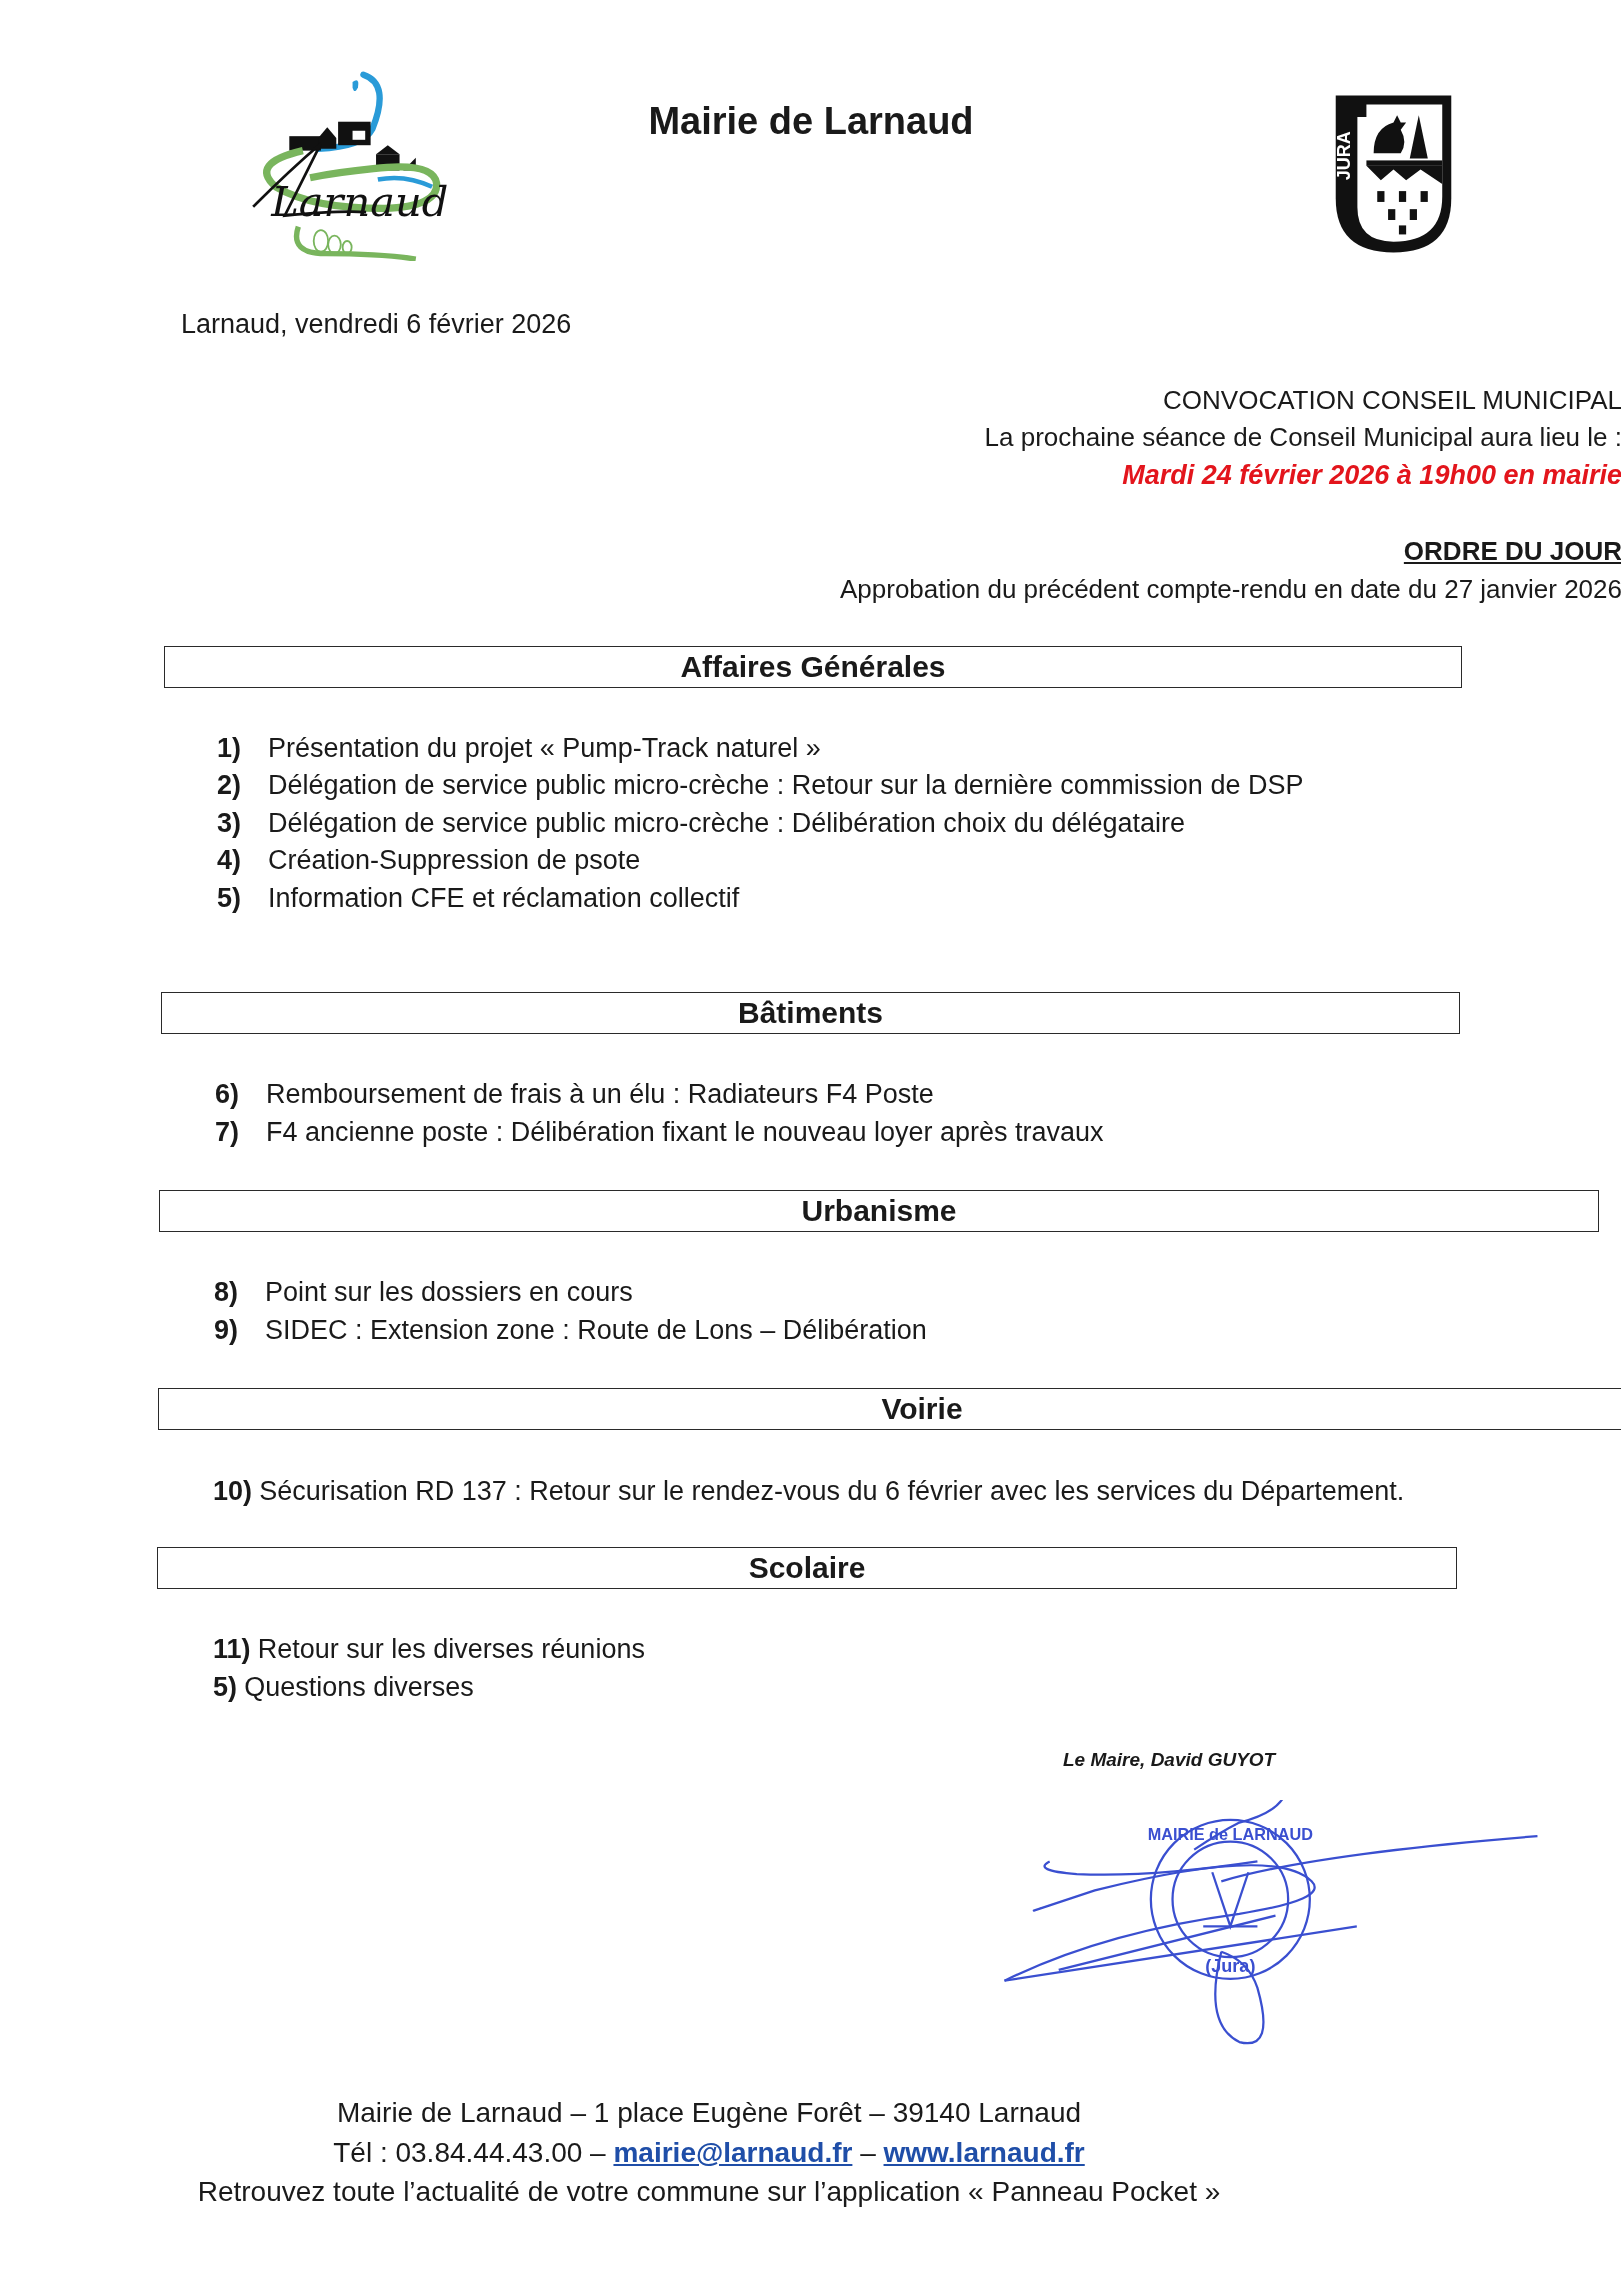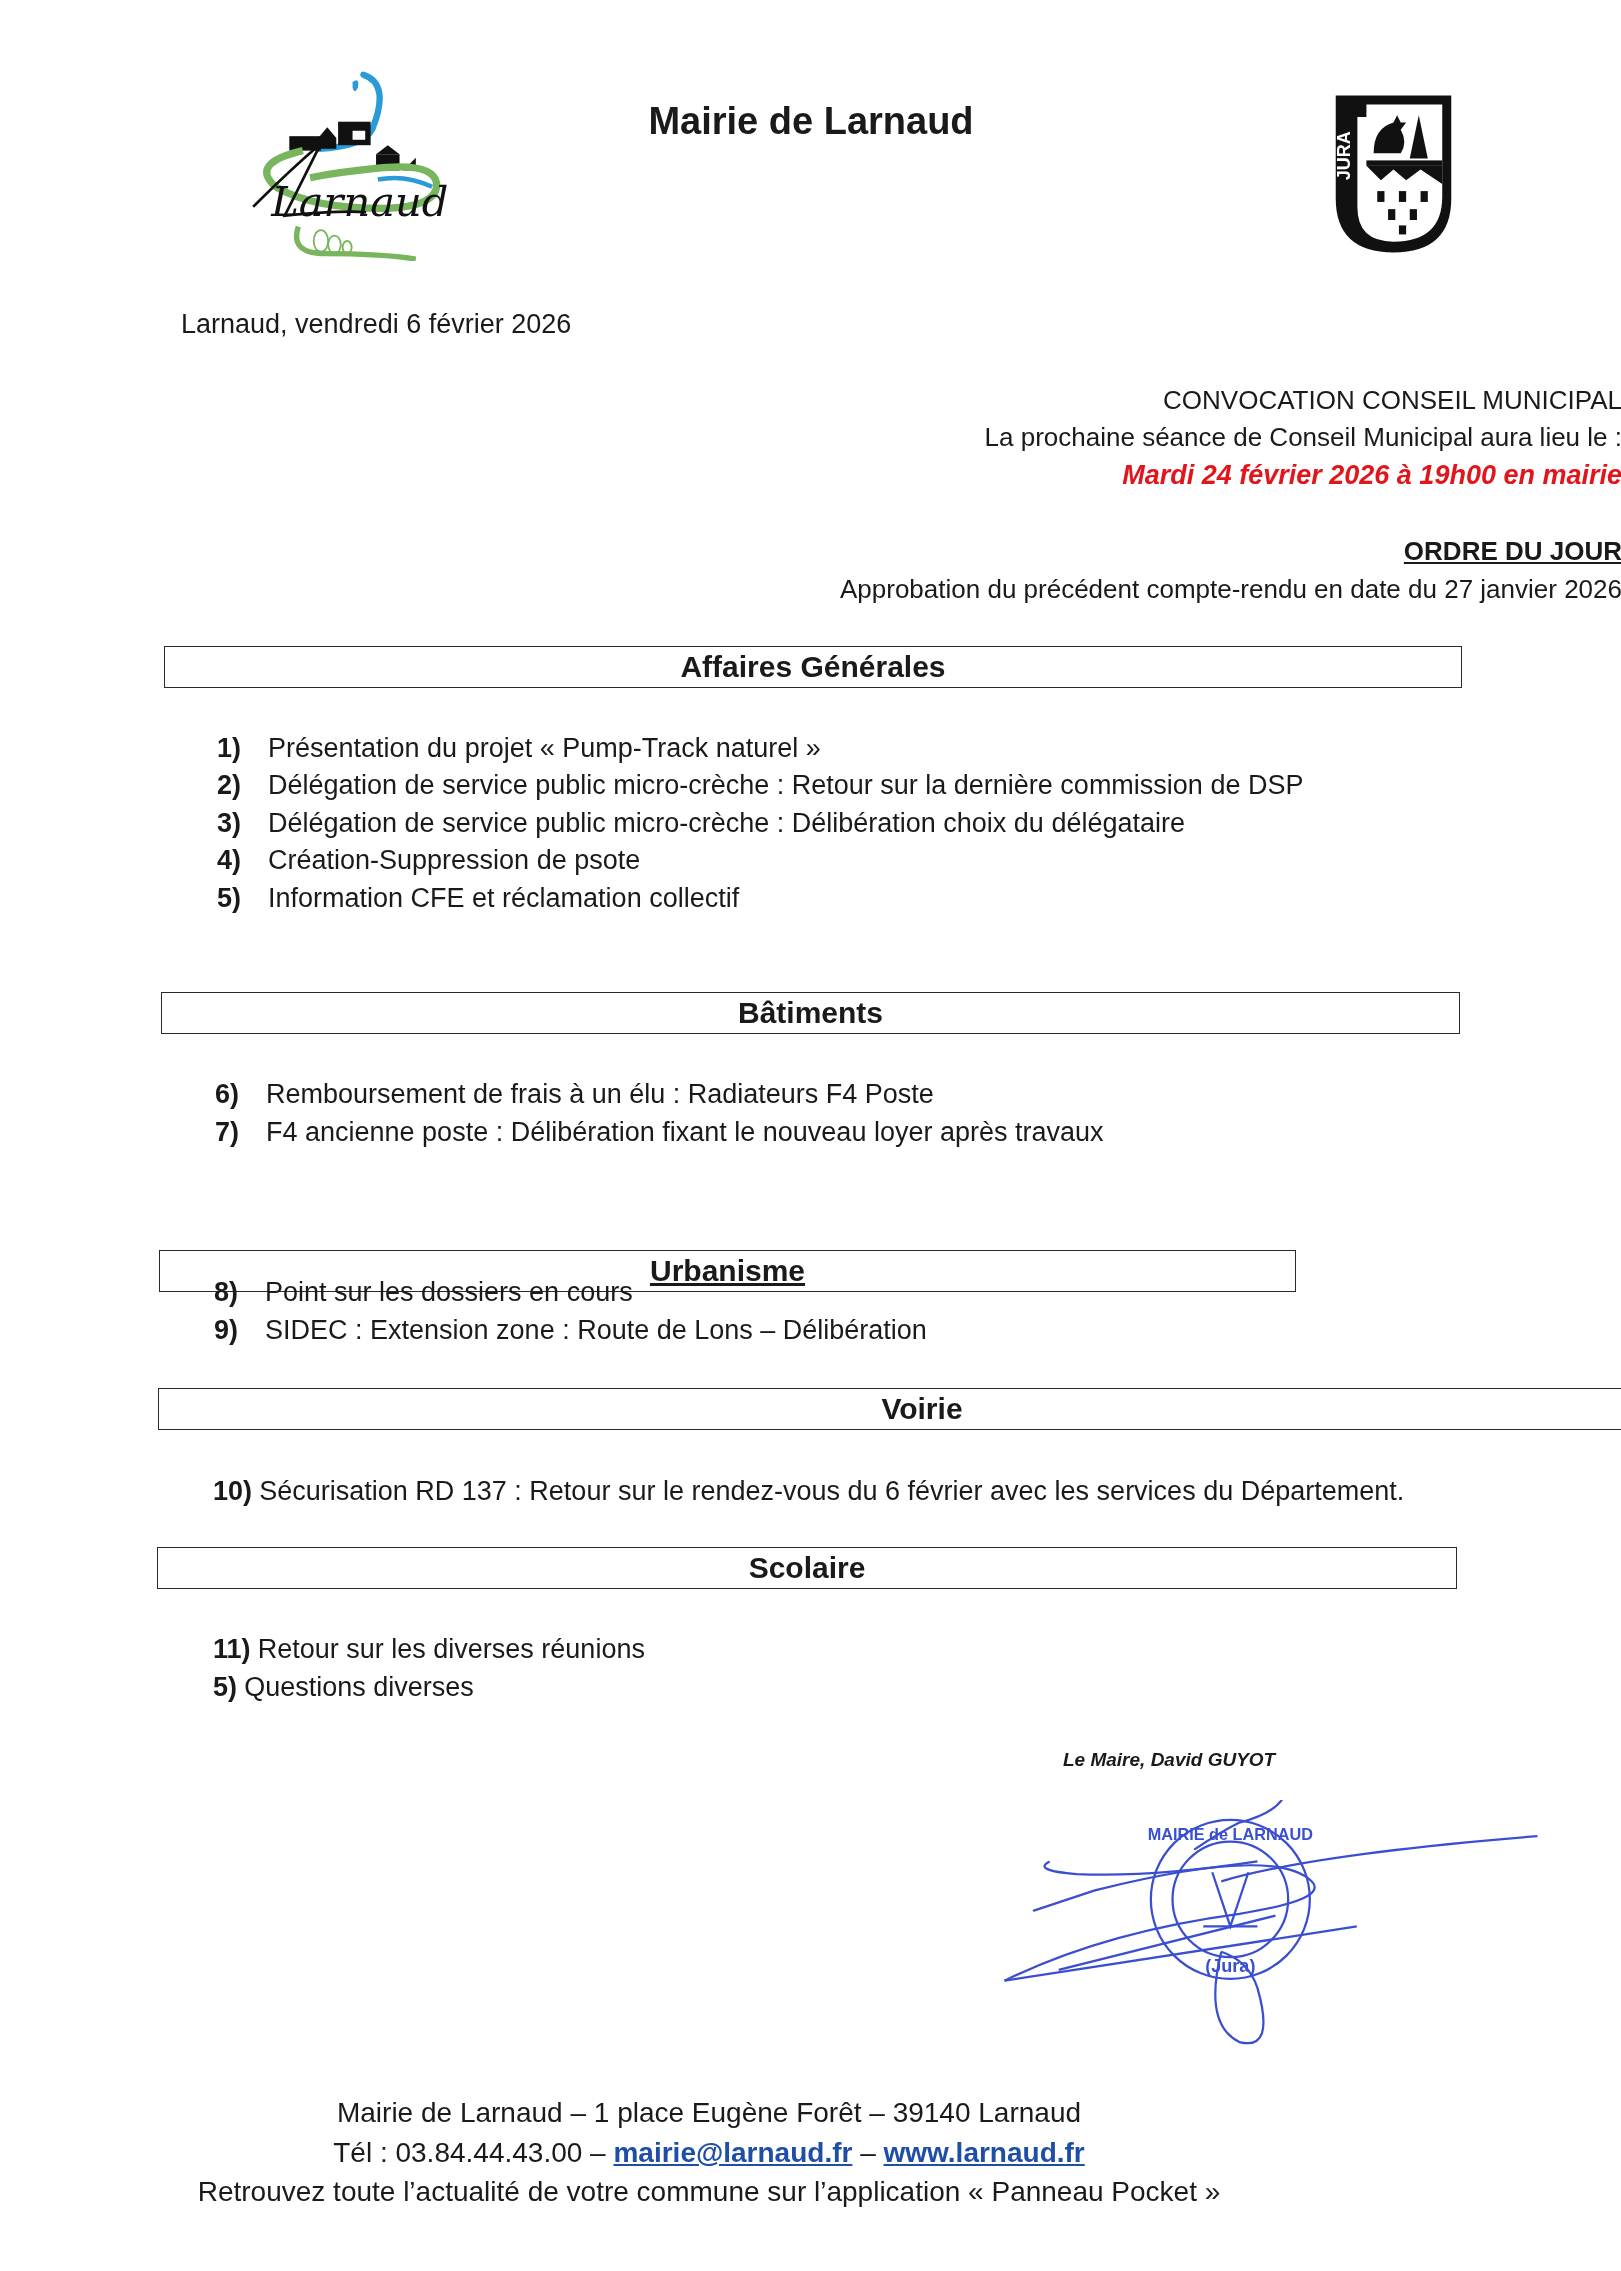--- a/index.html
+++ b/index.html
@@ -28,21 +28,21 @@
     .approbation { top: 574px; font-size: 26px; }
 
     
     .section-box {
       position: absolute; border: 1.8px solid #2a2a2a; height: 42px;
       display: flex; align-items: center; justify-content: center;
       font-size: 30px; font-weight: bold; box-sizing: border-box;
     }
     .sec-1 { left: 164px; top: 646px; width: 1298px; }
     .sec-2 { left: 161px; top: 992px; width: 1299px; }
-    .sec-3 { left: 159px; top: 1250px; width: 1137px; text-decoration: underline; }
+    .sec-3 { left: 159px; top: 1190px; width: 1440px; }
     .sec-4 { left: 158px; top: 1388px; width: 1528px; }
     .sec-5 { left: 157px; top: 1547px; width: 1300px; }
 
     
     .item {
       position: absolute; font-size: 27px; white-space: nowrap; display: flex;
     }
     .item .num { font-weight: bold; display: inline-block; }
     .item.pad .num { width: 51px; }
     .item.tight .num { margin-right: 7.2px; }

